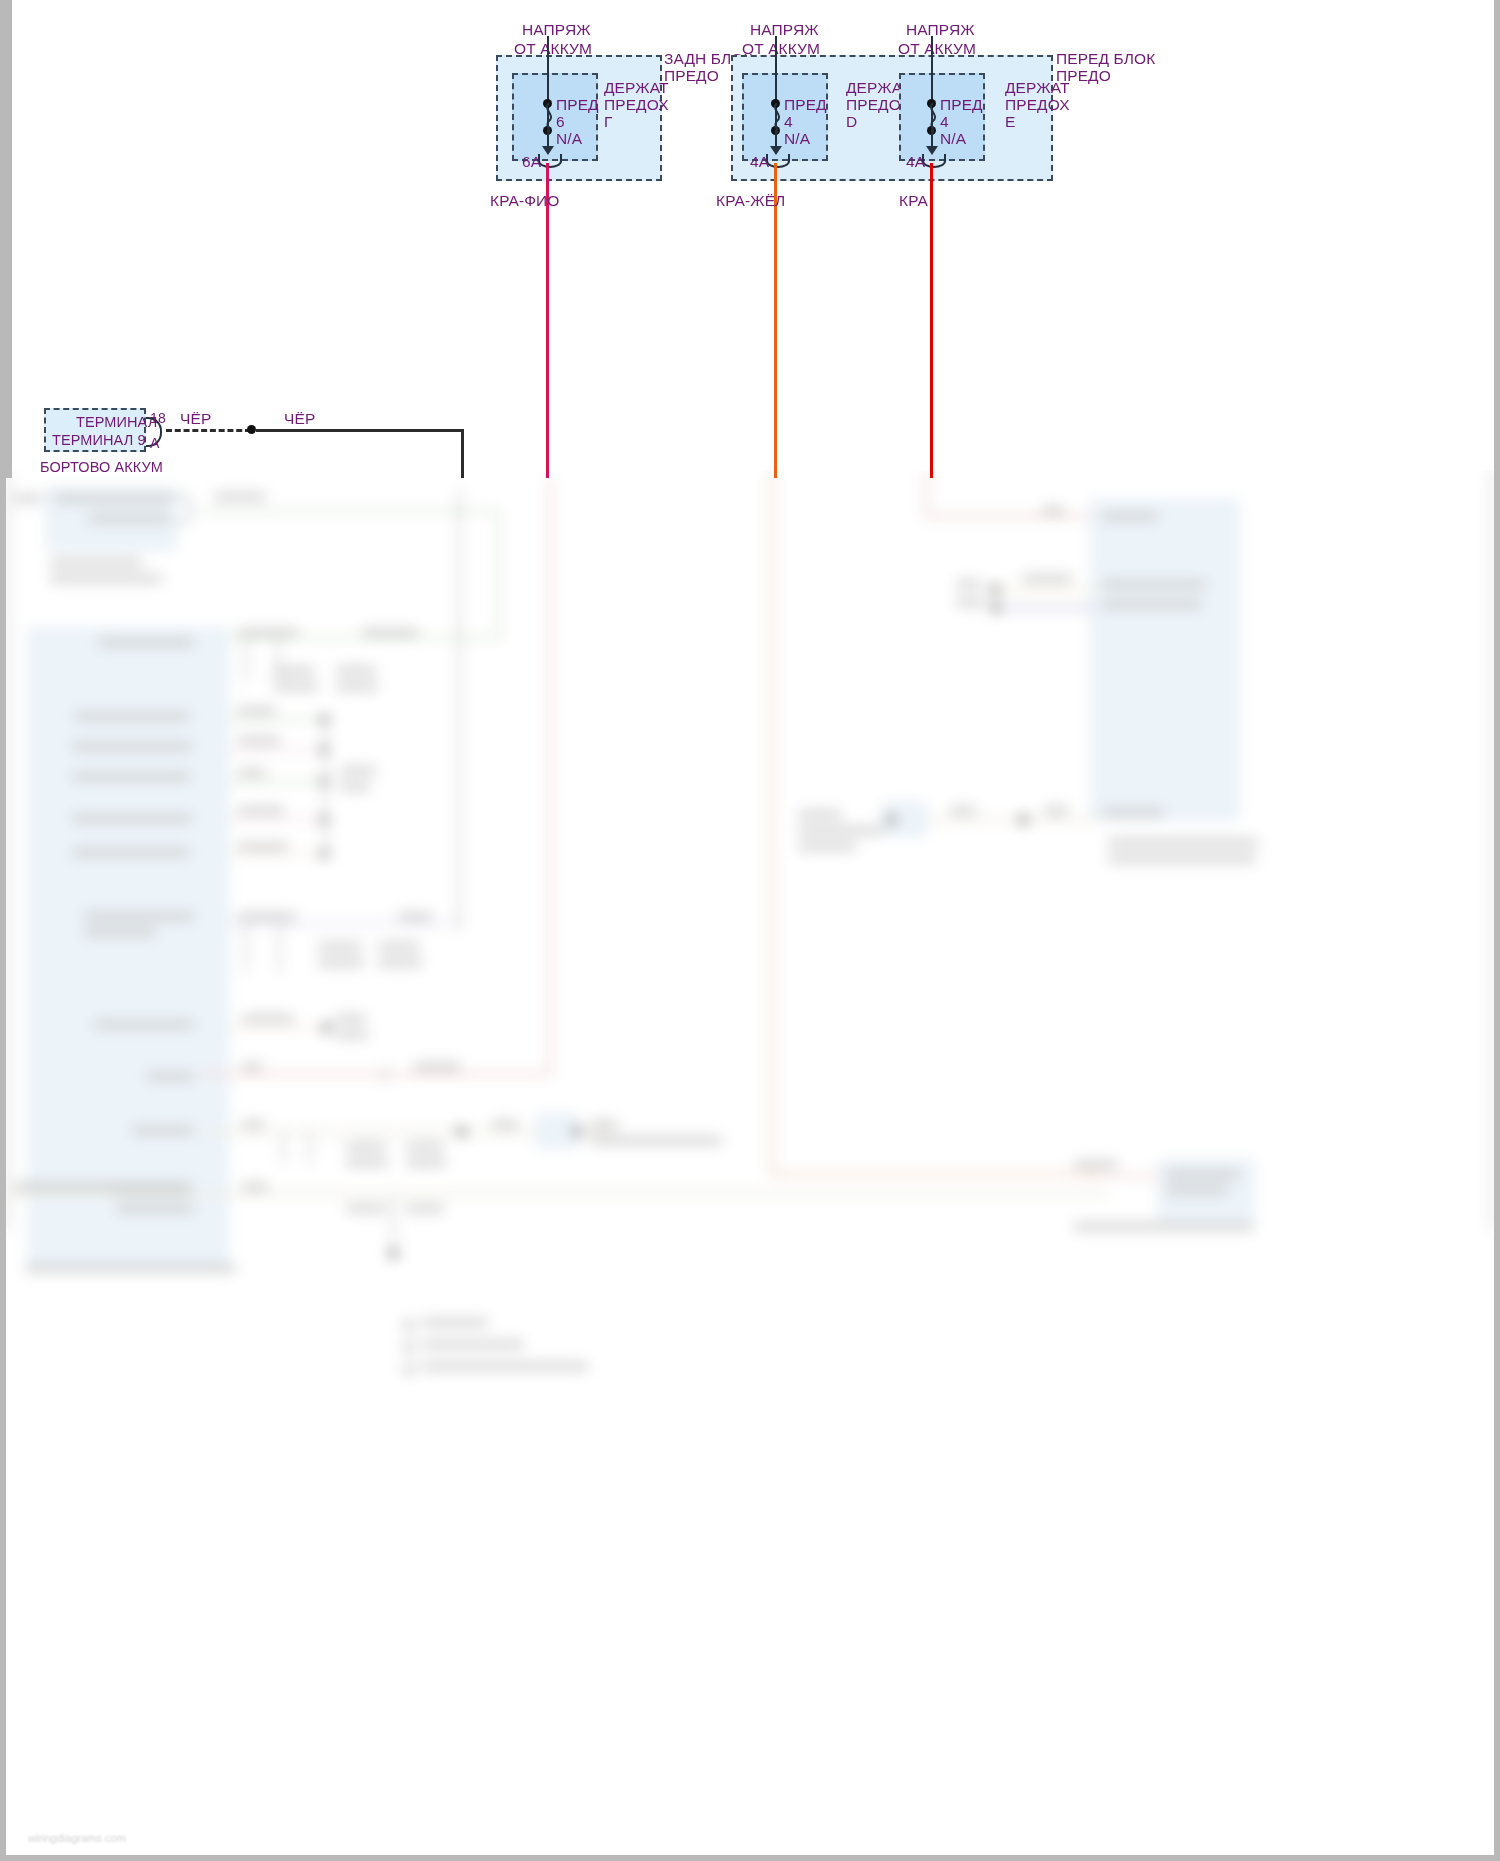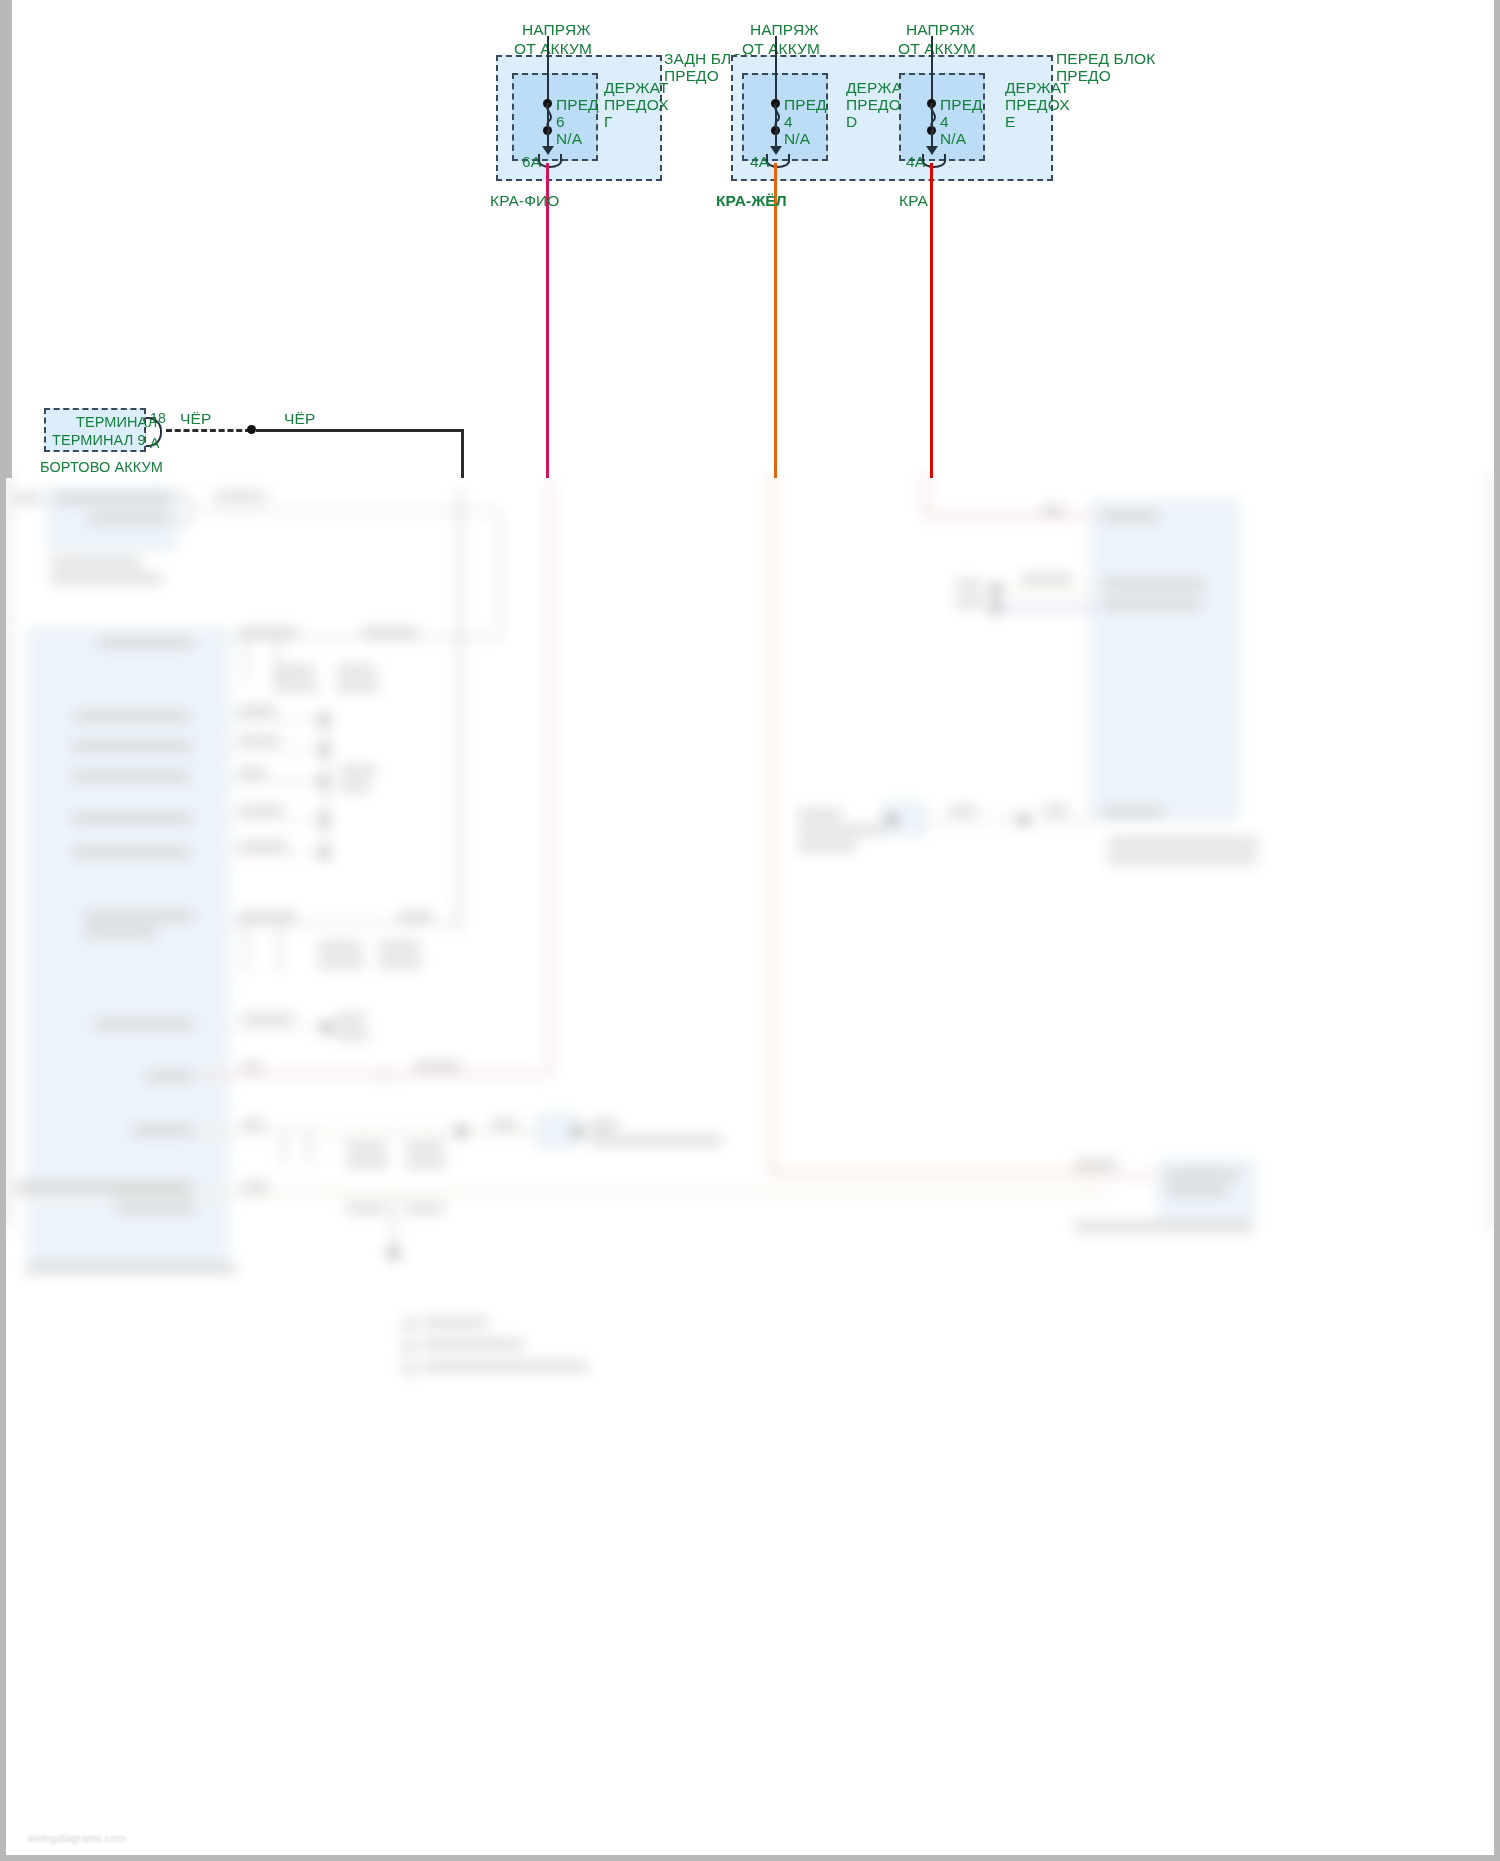--- a/index.html
+++ b/index.html
@@ -1,21 +1,21 @@
 <!DOCTYPE html>
 <html><head>
 <meta charset="utf-8">
 <style>
   html,body{margin:0;padding:0;background:#fff;}
   body{font-family:"Liberation Sans", sans-serif;}
   #page{position:relative;width:1500px;height:1861px;background:#ffffff;overflow:hidden;
         border-left:6px solid #b9b9b9;border-right:6px solid #b9b9b9;border-bottom:6px solid #b9b9b9;
         box-sizing:border-box;}
   .abs{position:absolute;}
-  .txt{font-size:15.5px;color:#15803d;line-height:19px;white-space:pre;letter-spacing:.1px;}
+  .txt{font-size:15.5px;color:#701a75;line-height:19px;white-space:pre;letter-spacing:.1px;}
   .blk-outer{position:absolute;background:#ddeefb;border:2px dashed #3a4a5c;box-sizing:border-box;}
   .blk-inner{position:absolute;background:#bcddf5;border:2px dashed #3a4a5c;box-sizing:border-box;}
   .vline{position:absolute;width:2px;background:#24323f;}
   .wire{position:absolute;width:3px;}
   .dot{position:absolute;width:9px;height:9px;border-radius:50%;background:#111;}
 
   
   #clear{position:absolute;left:0;top:0;width:1500px;height:478px;overflow:hidden;z-index:5;}
 
   
@@ -261,21 +261,21 @@
     <div class="abs txt" style="left:778px;top:112px;"><span>4</span></div>
     <div class="abs txt" style="left:778px;top:129px;"><span>N/A</span></div>
 
     <div class="abs txt" style="left:840px;top:78px;"><span>ДЕРЖАТ</span></div>
     <div class="abs txt" style="left:840px;top:95px;"><span>ПРЕДОХ</span></div>
     <div class="abs txt" style="left:840px;top:112px;"><span>D</span></div>
 
     <div class="abs txt" style="left:744px;top:152px;"><span>4А</span></div>
 
     <div class="wire" style="left:768px;top:163px;height:320px;background:#e8640a;"></div>
-    <div class="abs txt" style="left:710px;top:191px;font-weight:bold;"><span>КРА-ЖЁЛ</span></div>
+    <div class="abs txt" style="left:710px;top:191px;"><span>КРА-ЖЁЛ</span></div>
 
     <div class="abs txt" style="left:900px;top:20px;"><span>НАПРЯЖ</span></div>
     <div class="abs txt" style="left:892px;top:39px;"><span>ОТ АККУМ</span></div>
 
     <div class="blk-inner" style="left:893px;top:73px;width:86px;height:88px;"></div>
     <div class="vline" style="left:925px;top:36px;height:108px;"></div>
     <div class="dot" style="left:921px;top:99px;"></div>
     <div class="dot" style="left:921px;top:126px;"></div>
     <svg class="fuseSquig" style="left:920px;top:103px;" viewBox="0 0 14 30">
       <path d="M7 0 C0 6, 14 12, 7 18 C2 23, 10 26, 6 30" stroke="#24323f" stroke-width="2" fill="none"></path>

